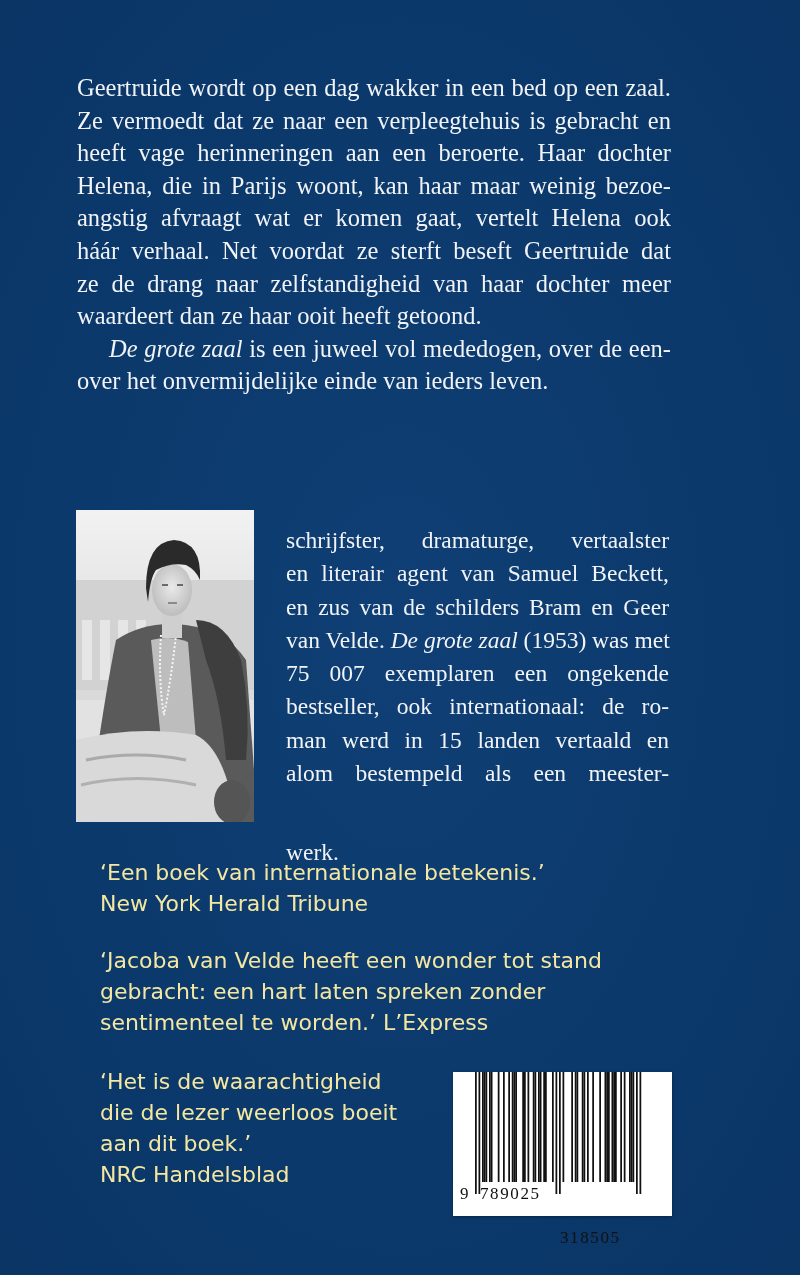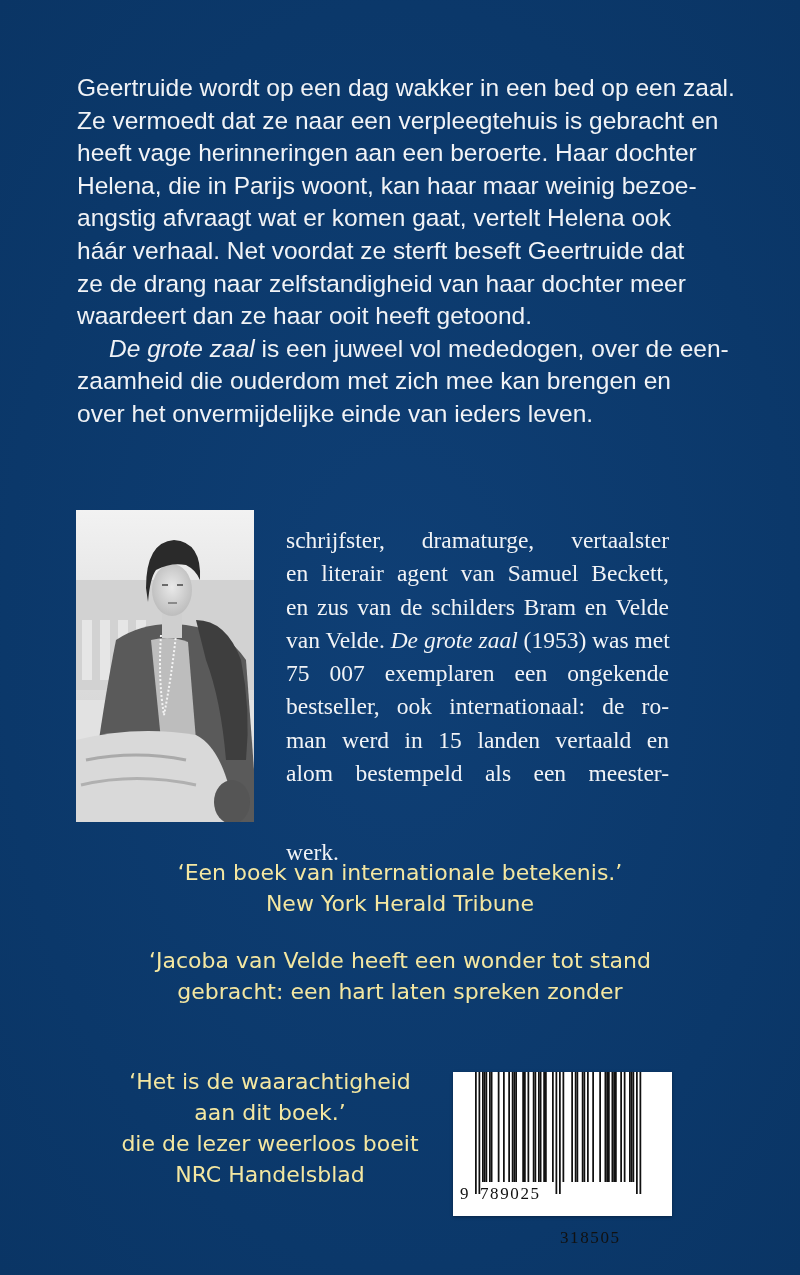--- a/index.html
+++ b/index.html
@@ -9,21 +9,21 @@
     position: relative;
     font-family: "DejaVu Serif", "Liberation Serif", serif;
   }
   .cover {
     position: absolute; inset: 0;
     background: radial-gradient(ellipse at 50% 50%, #0f3f75 0%, #0b386a 70%, #0a3565 100%);
   }
   .blurb {
     position: absolute; left: 77px; top: 72px; width: 594px;
     color: #f1f3f6;
-    font-family: Liberation Sans, sans-serif;
+    font-family: Liberation Serif, serif;
     font-size: 24.5px; line-height: 32.6px;
   }
   .blurb .line {
     display: block; text-align: justify; text-align-last: justify;
     white-space: nowrap; height: 32.6px;
   }
   .blurb .line.last { text-align-last: left; }
   .blurb .indent { padding-left: 32px; }
   .blurb em, .bio em { font-style: italic; }
 
@@ -41,21 +41,21 @@
     display: block; text-align: justify; text-align-last: justify;
     white-space: nowrap; height: 33.3px;
   }
   .bio .line.last { text-align-last: left; margin-top: 46px; }
   .smallcaps { font-variant: small-caps; letter-spacing: 2px; text-transform: lowercase; }
 
   .quotes {
     position: absolute; left: 0; width: 800px;
     color: #f4e7a1;
     font-family: "DejaVu Sans", "Liberation Sans", sans-serif;
-    font-size: 22px; line-height: 31px; text-align: center;
+    font-size: 22px; line-height: 31px; text-align: left;
   }
   .quotes .src { }
   .q1 { top: 857px; left: 100px; width: 600px; }
   .q2 { top: 945px; left: 100px; width: 600px; }
   .q3 { top: 1066px; left: 100px; width: 340px; }
   .q-line { display: block; white-space: nowrap; }
 
   .barcode {
     position: absolute; left: 453px; top: 1072px; width: 219px; height: 144px;
     background: #ffffff; box-shadow: 0 1px 3px rgba(0,0,0,0.35);
@@ -75,21 +75,20 @@
 <div class="blurb">
   <span class="line">Geertruide wordt op een dag wakker in een bed op een zaal.</span>
   <span class="line">Ze vermoedt dat ze naar een verpleegtehuis is gebracht en</span>
   <span class="line">heeft vage herinneringen aan een beroerte. Haar dochter</span>
   <span class="line">Helena, die in Parijs woont, kan haar maar weinig bezoe-</span>
   <span class="line">angstig afvraagt wat er komen gaat, vertelt Helena ook</span>
   <span class="line">háár verhaal. Net voordat ze sterft beseft Geertruide dat</span>
   <span class="line">ze de drang naar zelfstandigheid van haar dochter meer</span>
   <span class="line last">waardeert dan ze haar ooit heeft getoond.</span>
   <span class="line indent"><em>De grote zaal</em><span> is een juweel vol mededogen, over de een-</span></span>
-  <span class="line">zaamheid die ouderdom met zich mee kan brengen en</span>
   <span class="line last">over het onvermijdelijke einde van ieders leven.</span>
 </div>
 
 <div class="photo" title="Black-and-white portrait of Jacoba van Velde wearing a cloche hat, fur coat and pearl necklace">
   <svg width="178" height="312" viewBox="0 0 178 312">
     <defs>
       <linearGradient id="sky" x1="0" y1="0" x2="0" y2="1">
         <stop offset="0" stop-color="#f2f2f2"></stop>
         <stop offset="0.5" stop-color="#dcdcdc"></stop>
         <stop offset="1" stop-color="#cfcfcf"></stop>
@@ -131,43 +130,44 @@
     <rect x="101" y="74" width="6" height="2" fill="#6a6a6a"></rect>
     <rect x="92" y="92" width="9" height="2" fill="#8a8a8a"></rect>
 
     <ellipse cx="156" cy="292" rx="18" ry="22" fill="#555555"></ellipse>
   </svg>
 </div>
 
 <div class="bio">
   <span class="line">schrijfster, dramaturge, vertaalster</span>
   <span class="line">en literair agent van Samuel Beckett,</span>
-  <span class="line">en zus van de schilders Bram en Velde</span>
+  <span class="line">en zus van de schilders Bram en Geer</span>
   <span class="line"><span>van Velde. </span><em>De grote zaal</em><span> (1953) was met</span></span>
   <span class="line">75 007 exemplaren een ongekende</span>
   <span class="line">bestseller, ook internationaal: de ro-</span>
   <span class="line">man werd in 15 landen vertaald en</span>
   <span class="line">alom bestempeld als een meester-</span>
   <span class="line last">werk.</span>
 </div>
 
 <div class="quotes q1">
   <span class="q-line">‘Een boek van internationale betekenis.’</span>
   <span class="q-line src">New York Herald Tribune</span>
 </div>
 
 <div class="quotes q2">
   <span class="q-line">‘Jacoba van Velde heeft een wonder tot stand</span>
   <span class="q-line">gebracht: een hart laten spreken zonder</span>
+  <span class="q-line"><span>sentimenteel te worden.’ </span><span class="src">L’Express</span></span>
 </div>
 
 <div class="quotes q3">
   <span class="q-line">‘Het is de waarachtigheid</span>
+  <span class="q-line">die de lezer weerloos boeit</span>
   <span class="q-line">aan dit boek.’</span>
-  <span class="q-line">die de lezer weerloos boeit</span>
   <span class="q-line src">NRC Handelsblad</span>
 </div>
 
 <div class="barcode">
   <svg id="bc-svg" width="219" height="144">
       <rect x="22.00" y="0" width="1.75" height="122" fill="#111"></rect>
       <rect x="25.50" y="0" width="1.75" height="122" fill="#111"></rect>
       <rect x="29.00" y="0" width="1.75" height="110" fill="#111"></rect>
       <rect x="30.75" y="0" width="1.75" height="110" fill="#111"></rect>
       <rect x="32.50" y="0" width="1.75" height="110" fill="#111"></rect>

